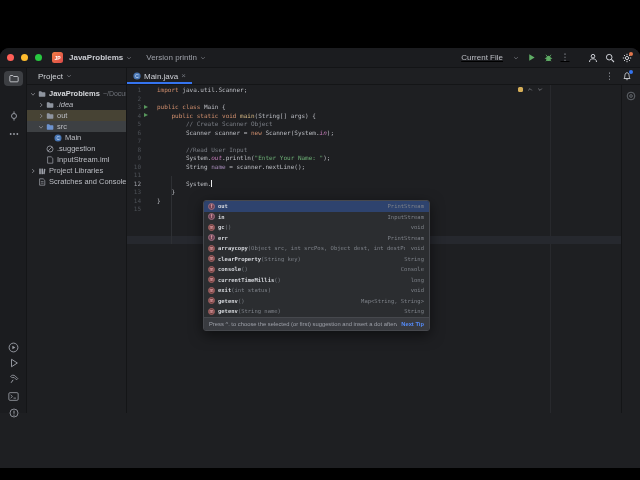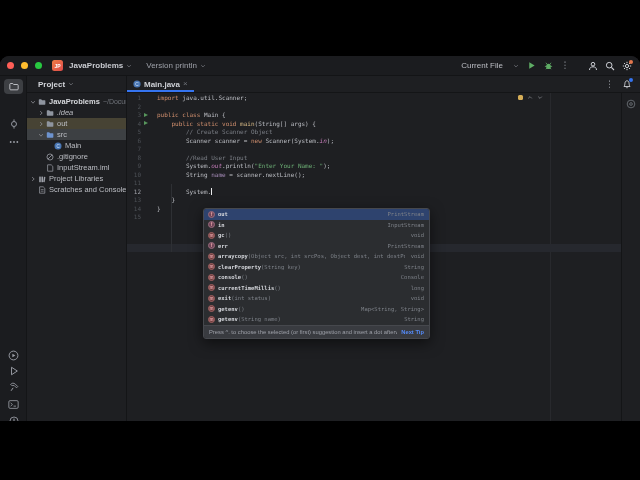--- a/index.html
+++ b/index.html
@@ -1,48 +1,48 @@
 <!DOCTYPE html>
 <html><head>
 <meta charset="utf-8">
 <style>
   * { margin:0; padding:0; box-sizing:border-box; }
   html,body { width:640px; height:480px; background:#000; overflow:hidden;
     font-family:"Liberation Sans", sans-serif; }
   #stage { position:relative; width:640px; height:480px; background:#000; }
 
-  #window { position:absolute; left:0; top:56px; width:640px; height:365px;
+  #window { position:absolute; left:0; top:48px; width:640px; height:420px;
     background:#1e1f22; border-radius:9px 9px 0 0; overflow:hidden; }
 
   
   #titlebar { position:absolute; left:0; top:0; width:640px; height:20px;
     background:#1b1c1f; border-bottom:1px solid #131416; display:flex; align-items:center; }
   .traffic { width:7px; height:7px; border-radius:50%; margin-left:7px; }
   #jp-logo { width:11px; height:11px; border-radius:2.5px; margin-left:10px;
     background:linear-gradient(135deg,#f07d45,#dd4a4a); color:#fff; font-size:5px;
     font-weight:bold; display:flex; align-items:center; justify-content:center; }
   .tb-text { color:#c9cbd1; font-size:8px; margin-left:6px; font-weight:bold; }
   .tb-text.dim { color:#9da0a8; font-weight:normal; margin-left:14px; }
   .chev { width:6px; height:6px; margin-left:3px; opacity:.7; }
-  #tb-right { margin-left:auto; display:flex; align-items:center; gap:7px; padding-right:8px; }
+  #tb-right { margin-left:auto; display:flex; align-items:center; gap:7px; padding-right:8px;text-decoration:underline; }
   #run-config { color:#bcbec4; font-size:8px; }
   .tb-icon { width:10px; height:10px; display:flex; align-items:center; justify-content:center; position:relative; }
   .vdots { color:#9da0a8; font-size:9px; letter-spacing:0; line-height:1; }
   .badge { position:absolute; width:4px; height:4px; border-radius:50%; top:-1px; right:-1px; }
 
   
   #band2 { position:absolute; left:27px; top:20px; width:613px; height:17px;
     border-bottom:1px solid #141517; display:flex; }
   #proj-header { width:100px; display:flex; align-items:center; padding-left:11px;
     border-right:1px solid #141517; }
-  #proj-header span { color:#d3d5da; font-size:8px; font-weight:bold; }
+  #proj-header span { color:#d3d5da; font-size:8px; font-weight:normal; }
   #tabstrip { flex:1; display:flex; align-items:stretch; position:relative; }
   .tab { display:flex; align-items:center; gap:3px; padding:0 6px; position:relative; }
   .tab.active { box-shadow:inset 0 -2px 0 #3574f0; }
-  .tab-label { color:#ced0d6; font-size:8px;font-weight:bold; }
+  .tab-label { color:#ced0d6; font-size:8px; }
   .tab-close { color:#6f737a; font-size:8px; line-height:1; }
   #tabstrip-right { margin-left:auto; display:flex; align-items:center; gap:8px; padding-right:8px; }
 
   
   #leftbar { position:absolute; left:0; top:20px; width:27px; height:345px;
     border-right:1px solid #141517; background:#1b1c1f; }
   .lb-icon { position:absolute; left:4px; width:19px; height:15px; border-radius:4px;
     display:flex; align-items:center; justify-content:center; }
   .lb-icon.active { background:#3d3f43; }
   .lb-icon svg { display:block; }
@@ -304,21 +304,21 @@
               <text x="5" y="7.1" font-size="5.6" fill="#cfe0f5" text-anchor="middle" font-family="Liberation Sans,sans-serif">C</text>
             </svg>
             <span class="tree-label">Main</span>
           </div>
           <div class="tree-row" style="padding-left: 11px;">
             <span class="t-chev"></span>
             <svg width="8" height="8" viewBox="0 0 10 10" class="t-icon">
               <circle cx="5" cy="5" r="3.8" stroke="#9da0a8" stroke-width="1" fill="none"></circle>
               <path d="M2.5 7.5 L7.5 2.5" stroke="#9da0a8" stroke-width="1"></path>
             </svg>
-            <span class="tree-label">.gitignore</span>
+            <span class="tree-label">.suggestion</span>
           </div>
           <div class="tree-row" style="padding-left: 11px;">
             <span class="t-chev"></span>
             <svg width="7" height="8" viewBox="0 0 10 10" class="t-icon">
               <path d="M2 1 H6.5 L8.5 3 V9 H2 Z" stroke="#9da0a8" stroke-width="0.9" fill="none"></path>
             </svg>
             <span class="tree-label">InputStream.iml</span>
           </div>
           <div class="tree-row" style="padding-left: 3px;">
             <svg class="t-chev" viewBox="0 0 10 10">

